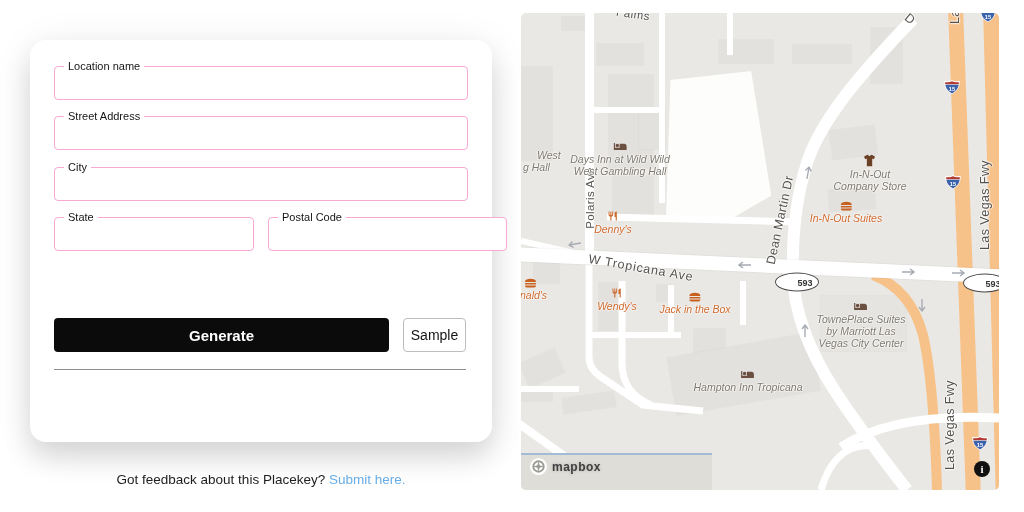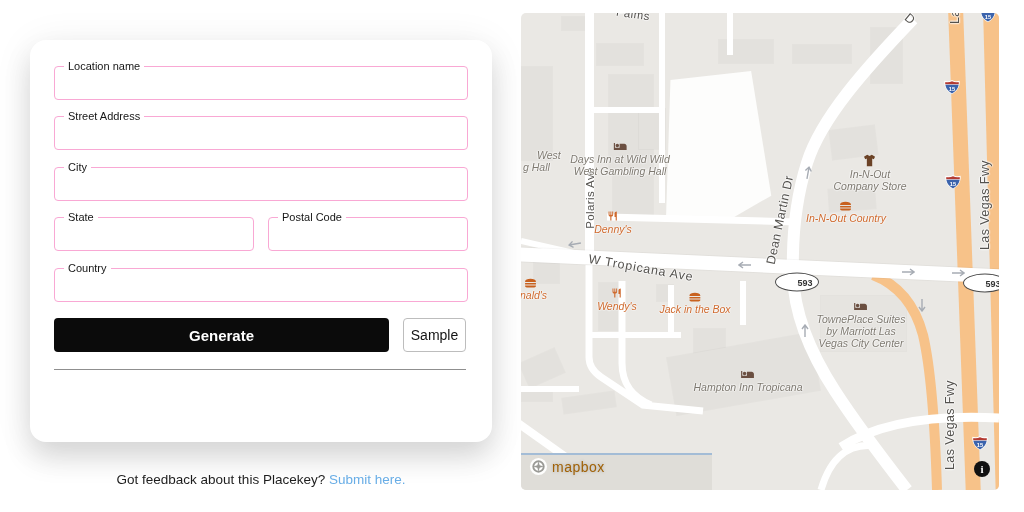--- a/index.html
+++ b/index.html
@@ -33,21 +33,21 @@
   .poi{position:absolute;text-align:center;transform:translate(-50%,0);line-height:12px;}
   .poi .lines{font-size:10.5px;text-shadow:0 0 2px #fff,0 0 2px #fff,0 0 2px #fff;font-style:italic;}
   .poi.lodging .lines, .poi.shop .lines{color:#7e7970;}
   .poi.food .lines{color:#cf6a2e;}
   .poi .ic{display:inline-block;line-height:0;}
   .shield593{position:absolute;width:26px;height:17px;transform:translate(-50%,-50%);background:#fff;border:1.5px solid #4a4a4a;
              border-radius:50%;display:flex;align-items:center;justify-content:center;font-size:9px;font-weight:bold;color:#333;padding-left:16px;}
   .i15{position:absolute;transform:translate(-50%,-50%);line-height:0;}
   .arrow{position:absolute;transform:translate(-50%,-50%) rotate(var(--r,0deg));line-height:0;}
   .mapbox-logo{position:absolute;left:8px;top:444px;display:flex;align-items:center;gap:4px;cursor:pointer;}
-  .mapbox-word{font-size:14px;font-weight:normal;color:#a16207;letter-spacing:.5px;
+  .mapbox-word{font-size:12px;font-weight:bold;color:#404040;letter-spacing:.5px;
                text-shadow:0 0 3px rgba(120,120,120,.45);}
   .info-btn{position:absolute;width:16px;height:16px;border-radius:50%;background:#111;color:#fff;
             display:flex;align-items:center;justify-content:center;font-size:11px;font-weight:bold;
             font-family:"Liberation Serif",serif;transform:translate(-50%,-50%);cursor:pointer;}
   .attr-band{position:absolute;left:0;top:440px;width:191px;height:37px;background:#dfddd8;border-top:2px solid #a3bcd6;}
   svg text{font-family:"Liberation Sans",sans-serif;}
 </style>
 </head>
 <body>
 <div id="app">
@@ -67,29 +67,25 @@
     <div class="tf" style="left:24px;top:127px;width:412px;height:32px;">
       <span class="tf-label">City</span>
       <input type="text" value="" style="">
     </div>
 
     <div class="tf" style="left:24px;top:177px;width:198px;height:32px;">
       <span class="tf-label">State</span>
       <input type="text" value="" style="">
     </div>
 
-    <div class="tf" style="left:238px;top:177px;width:198px;height:32px;">
+    <div class="tf" style="left:238px;top:177px;width:198px;height:32px;padding-left:39px;">
       <span class="tf-label">Postal Code</span>
       <input type="text" value="" style="">
     </div>
 
-    <div class="tf" style="left:24px;top:228px;width:412px;height:32px;">
-      <span class="tf-label">Country</span>
-      <input type="text" value="" style="">
-    </div>
 
     <button class="btn btn-generate" style="left:24px;top:278px;width:335px;height:34px;">Generate</button>
     <button class="btn btn-sample" style="left:373px;top:278px;width:63px;height:34px;">Sample</button>
 
     <div class="divider" style="left:24px;top:329px;width:412px;"></div>
 
   </div>
 
   <div class="feedback">
     <span>Got feedback about this Placekey? </span><a href="#">Submit here.</a>
@@ -210,21 +206,21 @@
       <div class="lines">
           <div>In-N-Out</div>
           <div>Company Store</div>
         </div>
     </div>
     <div class="poi food" style="left:325px;top:187px;">
       <span class="ic"><svg width="13" height="11" viewBox="0 0 24 20">
             <path fill="#c8611f" d="M2 8c0-3.3 4.5-5 10-5s10 1.7 10 5v1H2zM2 11h20v2.5H2zM2 15.5h20v1c0 1.7-1.2 2.5-3.2 2.5H5.2C3.2 19 2 18.2 2 16.5z"></path>
           </svg></span>
       <div class="lines">
-          <div>In-N-Out Country</div>
+          <div>In-N-Out Suites</div>
         </div>
     </div>
     <div class="poi food" style="left:3px;top:264px;transform:none;text-align:left;">
       <span class="ic"><svg width="13" height="11" viewBox="0 0 24 20">
             <path fill="#c8611f" d="M2 8c0-3.3 4.5-5 10-5s10 1.7 10 5v1H2zM2 11h20v2.5H2zM2 15.5h20v1c0 1.7-1.2 2.5-3.2 2.5H5.2C3.2 19 2 18.2 2 16.5z"></path>
           </svg></span>
       <div class="lines" style="margin-left:-4px;">
           <div>nald's</div>
         </div>
     </div>

